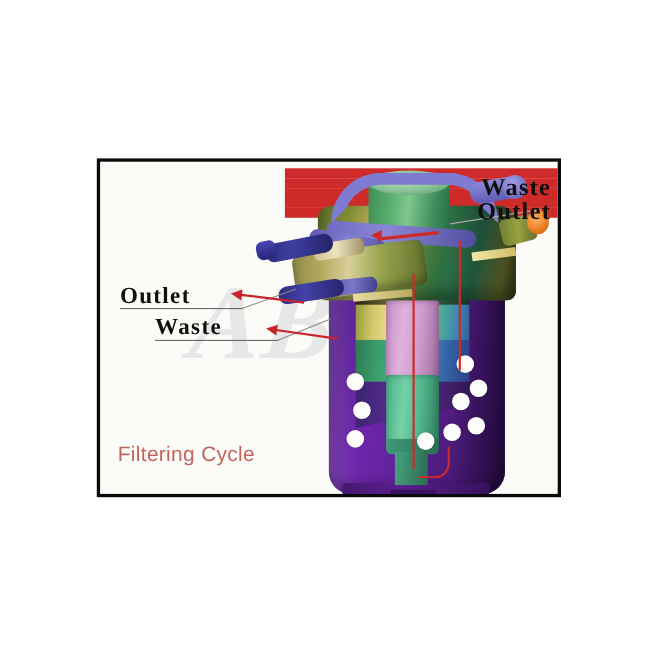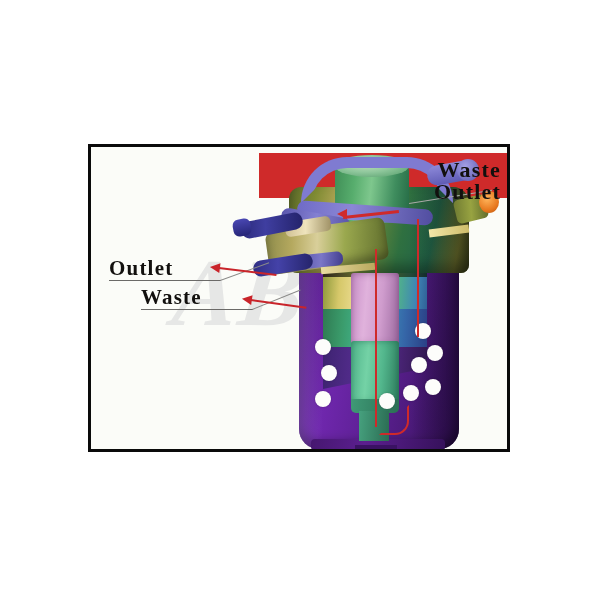--- a/index.html
+++ b/index.html
@@ -480,15 +480,16 @@
     </div>
     <div class="ext-arrow" id="arrow-inlet">
       <div class="shaft"></div>
         <div class="head"></div>
     </div>
 
     <div class="label" id="lbl-waste">Waste</div>
     <div class="label" id="lbl-waste-2">Outlet</div>
     <div class="label" id="lbl-outlet">Outlet</div>
     <div class="label" id="lbl-inlet">Waste</div>
+    <div id="lbl-cycle">Filtering Cycle</div>
 
   </div>
 </div>
 
 </body></html>

